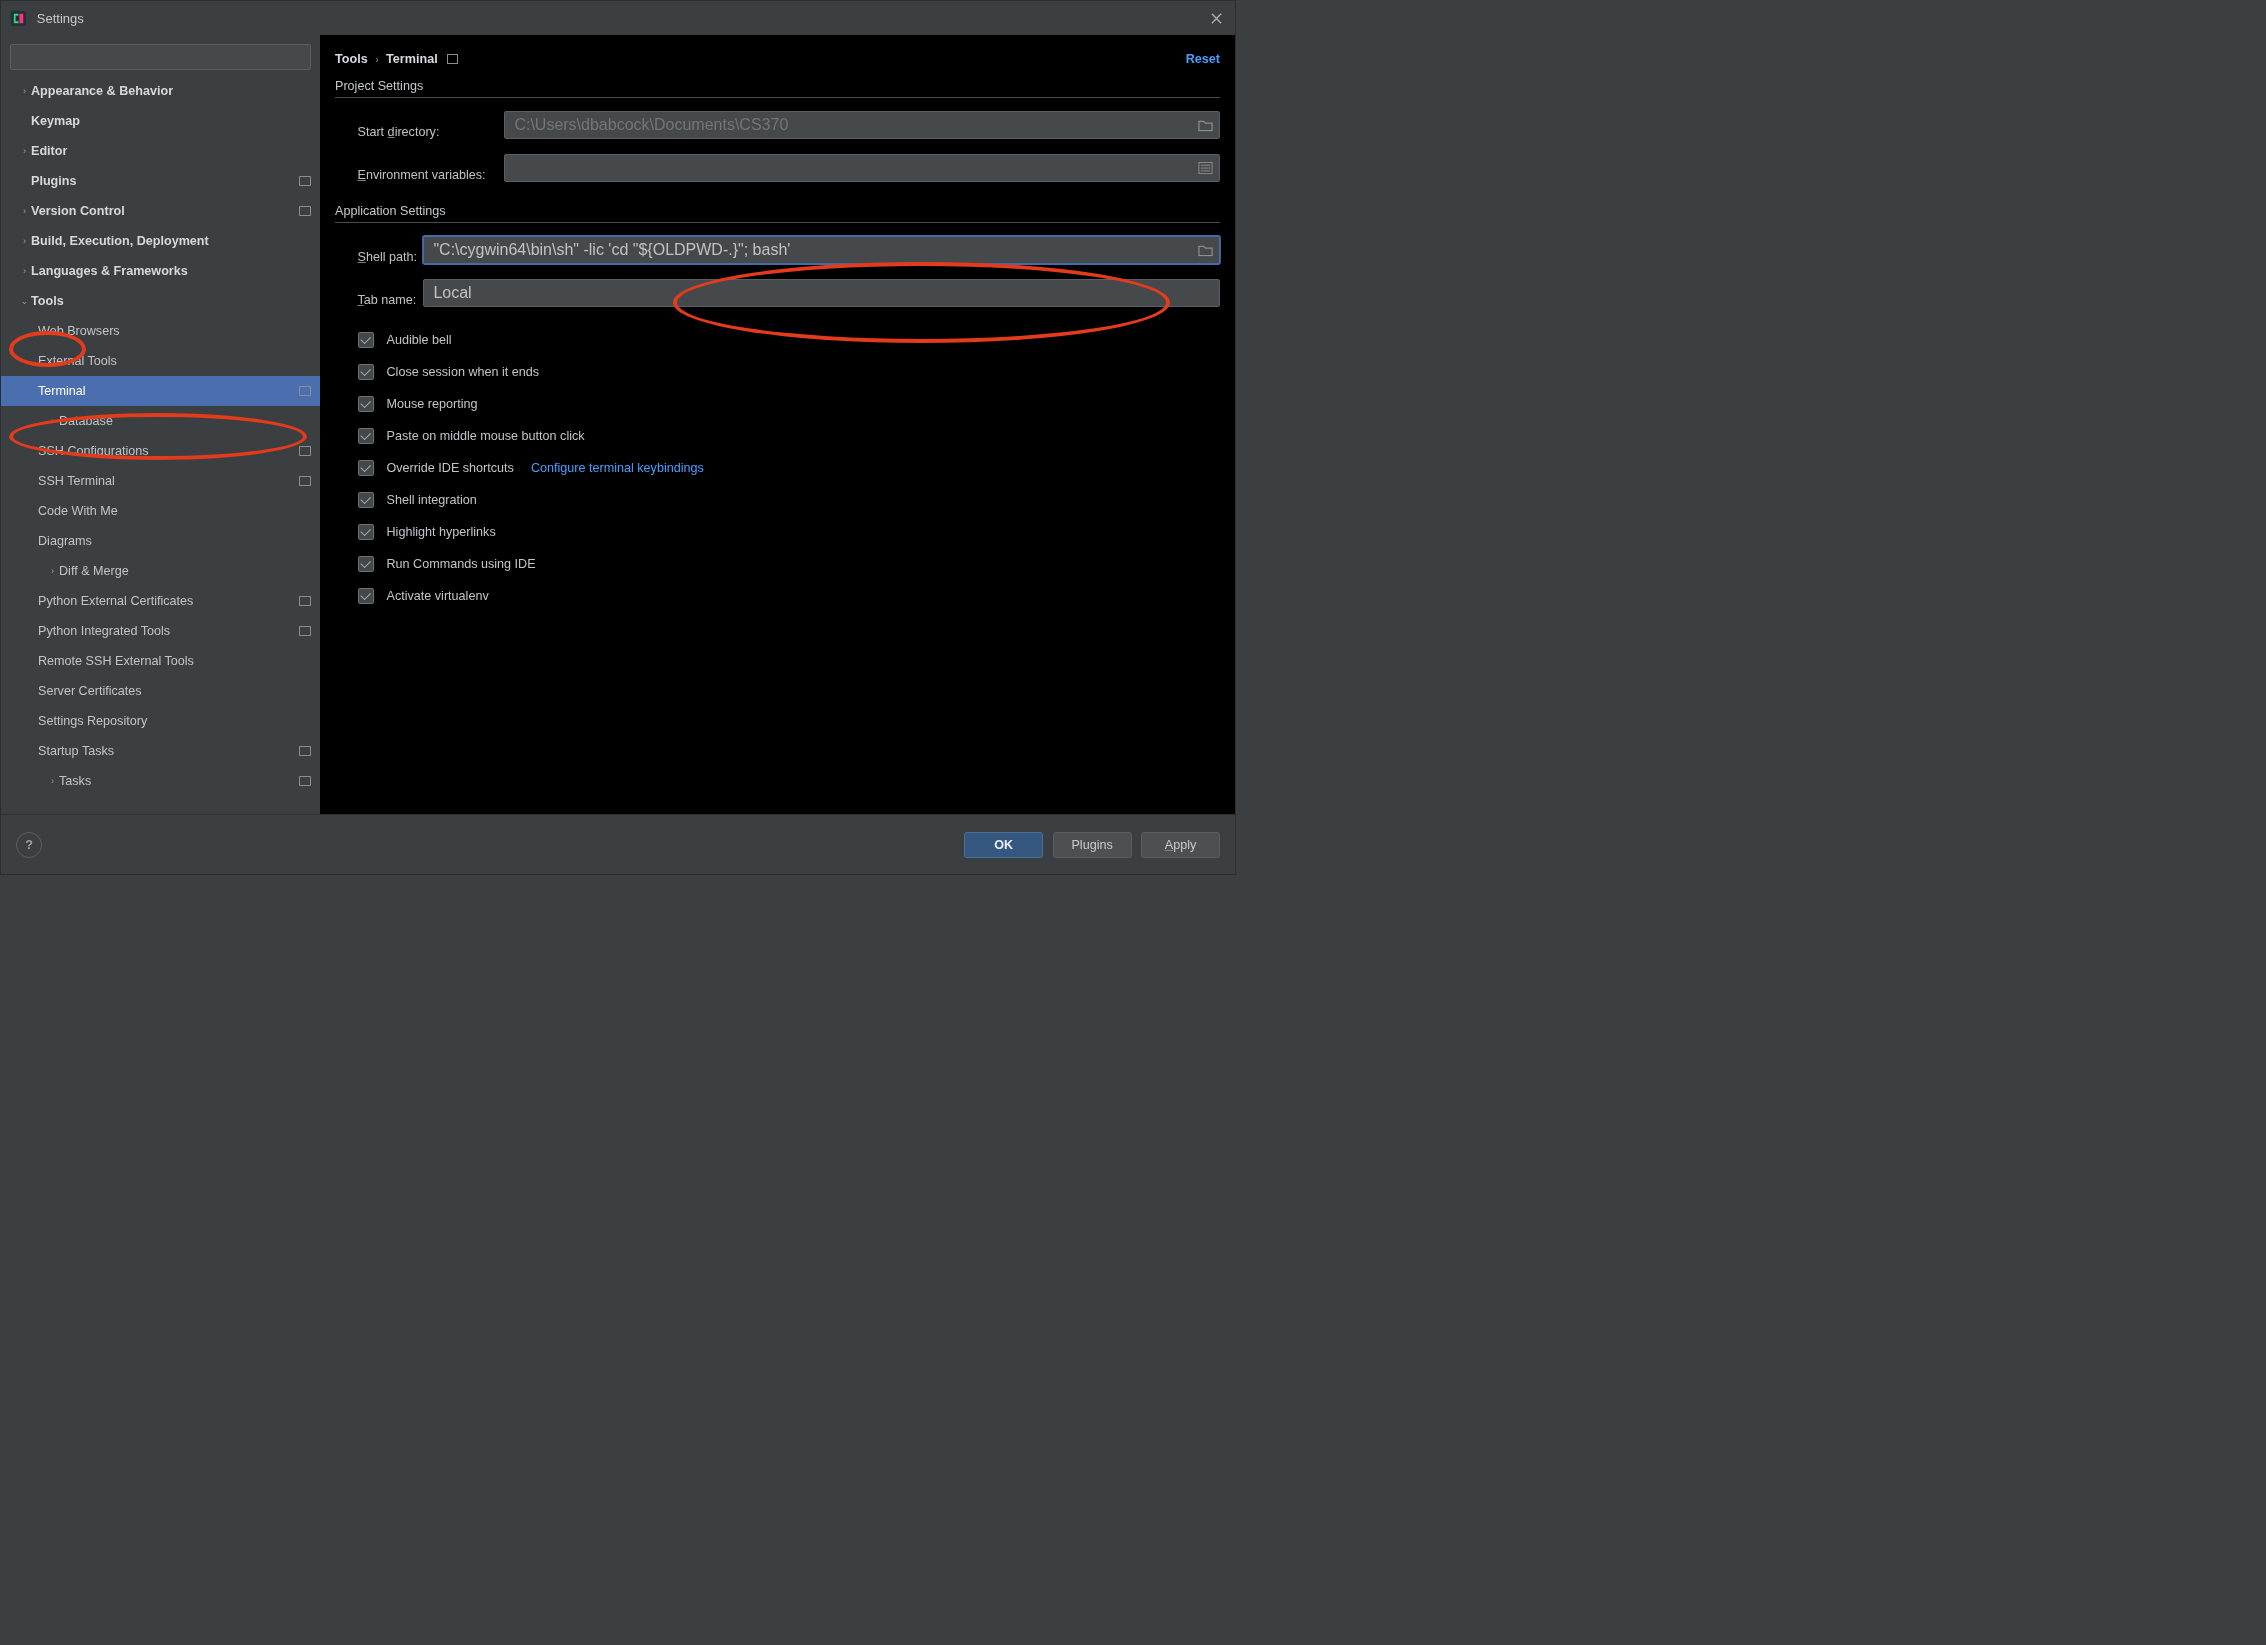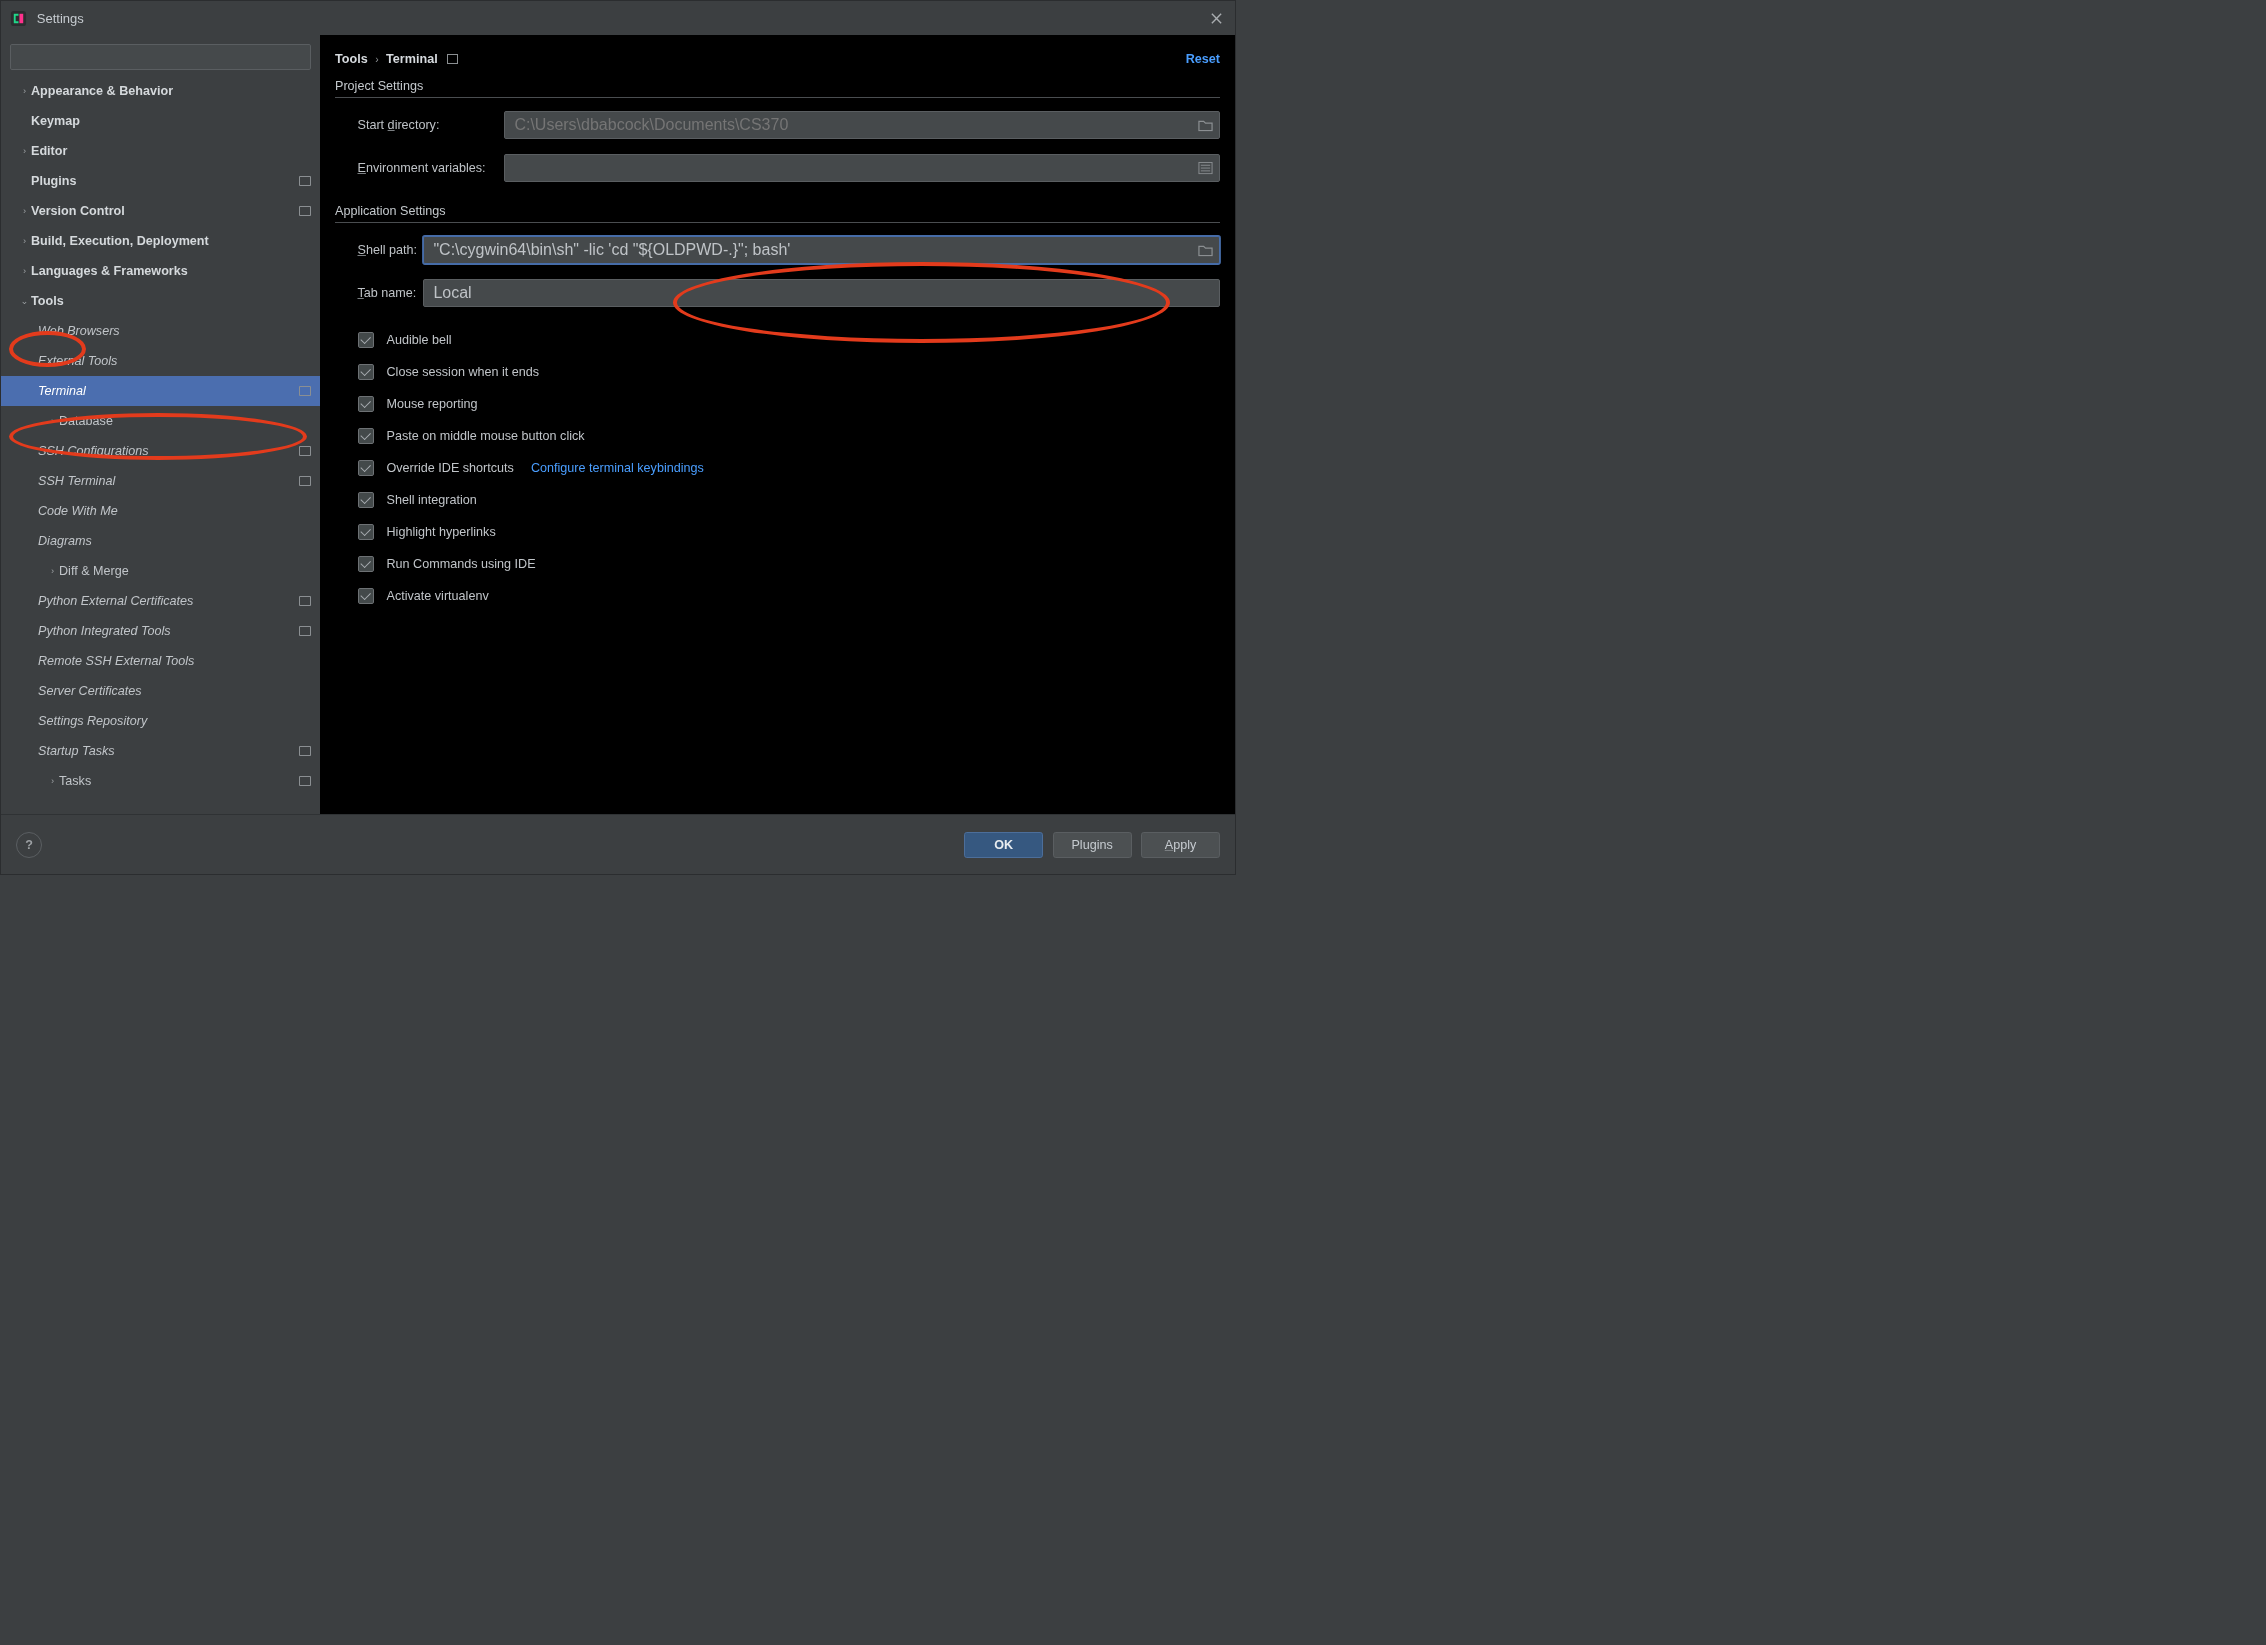--- a/index.html
+++ b/index.html
@@ -102,21 +102,21 @@
     width: 11.2px; height: 9.4px;
     border: 0.9px solid #8b8f92;
     border-radius: 0.9px;
     position: relative;
   }
   .tree-item.selected {
     background: #4b6eaf;
   }
   .tree-item.selected .label { color: #fff; }
   .ind0 { padding-left: 17px; }
-  .ind1 { padding-left: 37px; font-style: italic; }
+  .ind1 { padding-left: 37px; }
   .ind1a { padding-left: 45px; }
   .main {
     flex: 1;
     display: flex;
     flex-direction: column;
     padding: 17px 15px 0 15px;
     position: relative;
     overflow: hidden;
   }
   .breadcrumb-row {
@@ -134,21 +134,21 @@
   .breadcrumb-row .reset { margin-left: auto; color: #4a9eff; font-weight: 600; }
   .section-title {
     color: #c4c9cd;
     font-size: 12.6px;
     padding-bottom: 3.7px;
     border-bottom: 0.9px solid #4a4d50;
     margin-bottom: 13px;
   }
   .form-row {
     display: flex;
-    align-items: center;
+    align-items: flex-end;
     margin-bottom: 15px;
   }
   .form-row .lbl {
     width: 169px;
     color: #bfc3c7;
     padding-left: 22.5px;
   }
   .form-row .lbl.tight { width: 88px; padding-left: 22.5px; }
   .form-row .lbl .u { text-decoration: underline; text-decoration-color: #7a7e81; }
   .text-input, .text-input-focus {

